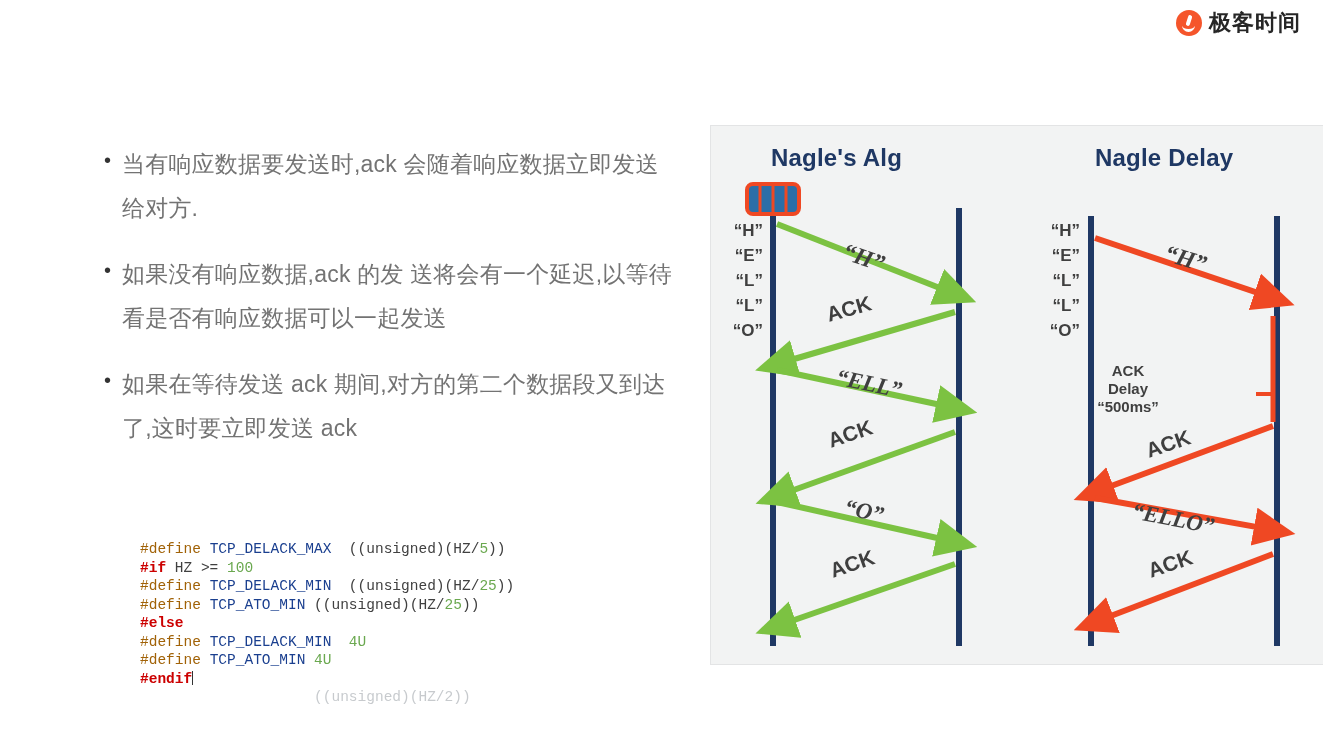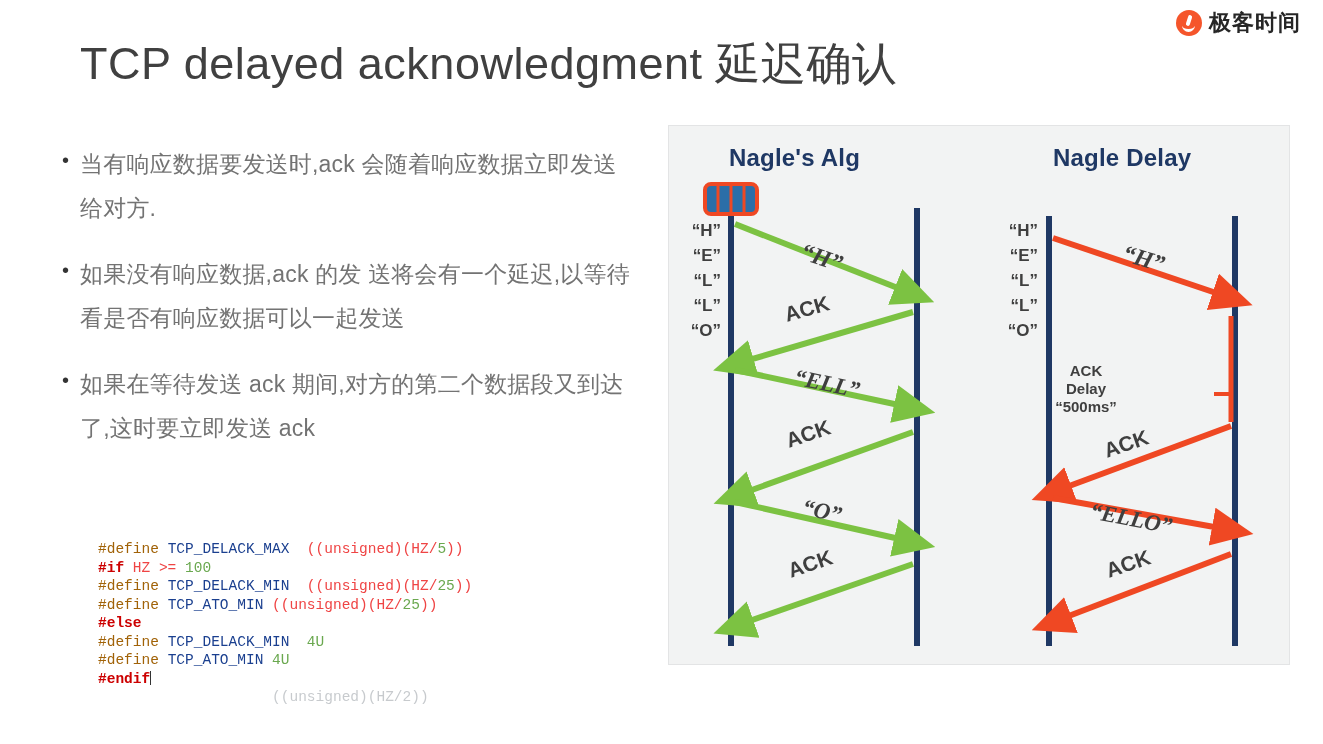--- a/index.html
+++ b/index.html
@@ -11,20 +11,21 @@
     height: 744px;
     background: #ffffff;
     font-family: "Liberation Sans", sans-serif;
     overflow: hidden;
     position: relative;
   }
   .slide {
     position: absolute;
     inset: 0;
     background: #ffffff;
+    margin-left: 42px;
   }
   
   .brand {
     position: absolute;
     top: 8px;
     right: 22px;
     display: flex;
     align-items: center;
     gap: 7px;
   }
@@ -108,21 +109,21 @@
     width: 520px;
     font-family: "Liberation Mono", "DejaVu Sans Mono", monospace;
     font-size: 14.5px;
     line-height: 18.5px;
     white-space: pre;
     color: #2b6b4f;
   }
   .code .k-define { color: #a16207; }
   .code .k-red { color: #cc0000; font-weight: bold; }
   .code .k-name { color: #1a3f8f; font-weight: normal; }
-  .code .k-plain { color: #ef4444; }
+  .code .k-plain { color: #404040; }
   .code .k-num { color: #6aa84f; }
   .code .k-cut {
     color: #9aa0a6;
     opacity: .55;
   }
   .caret {
     display: inline-block;
     width: 1px;
     height: 14px;
     background: #333;
@@ -175,21 +176,20 @@
 </head>
 <body>
 
 <div class="slide">
 
   <div class="brand">
     <div class="brand-mark"></div>
     <div class="brand-text">极客时间</div>
   </div>
 
-  <div class="title">TCP delayed acknowledgment 延迟确认</div>
 
   <div class="bullets">
     <div class="bullet">
       <div class="bullet-dot">•</div>
       <div class="bullet-text">当有响应数据要发送时,ack 会随着响应数据立即发送给对方.</div>
     </div>
     <div class="bullet">
       <div class="bullet-dot">•</div>
       <div class="bullet-text">如果没有响应数据,ack 的发 送将会有一个延迟,以等待看是否有响应数据可以一起发送</div>
     </div>

